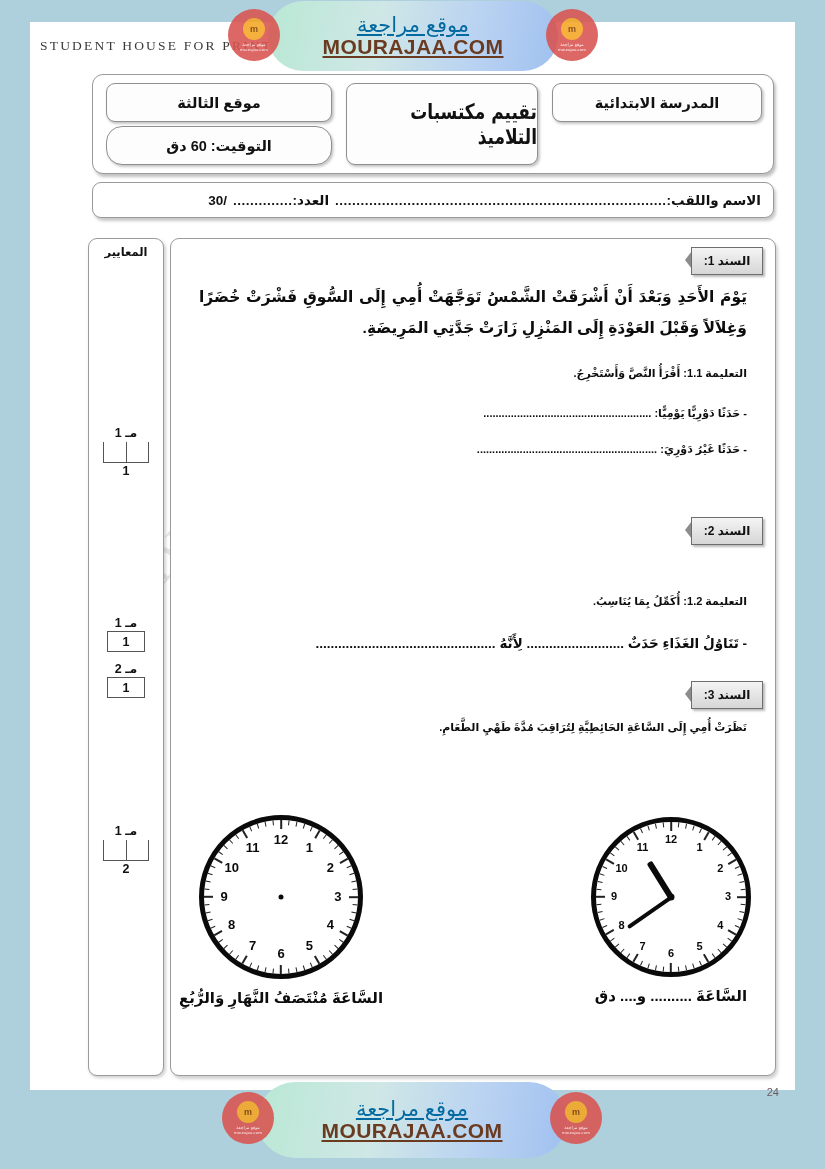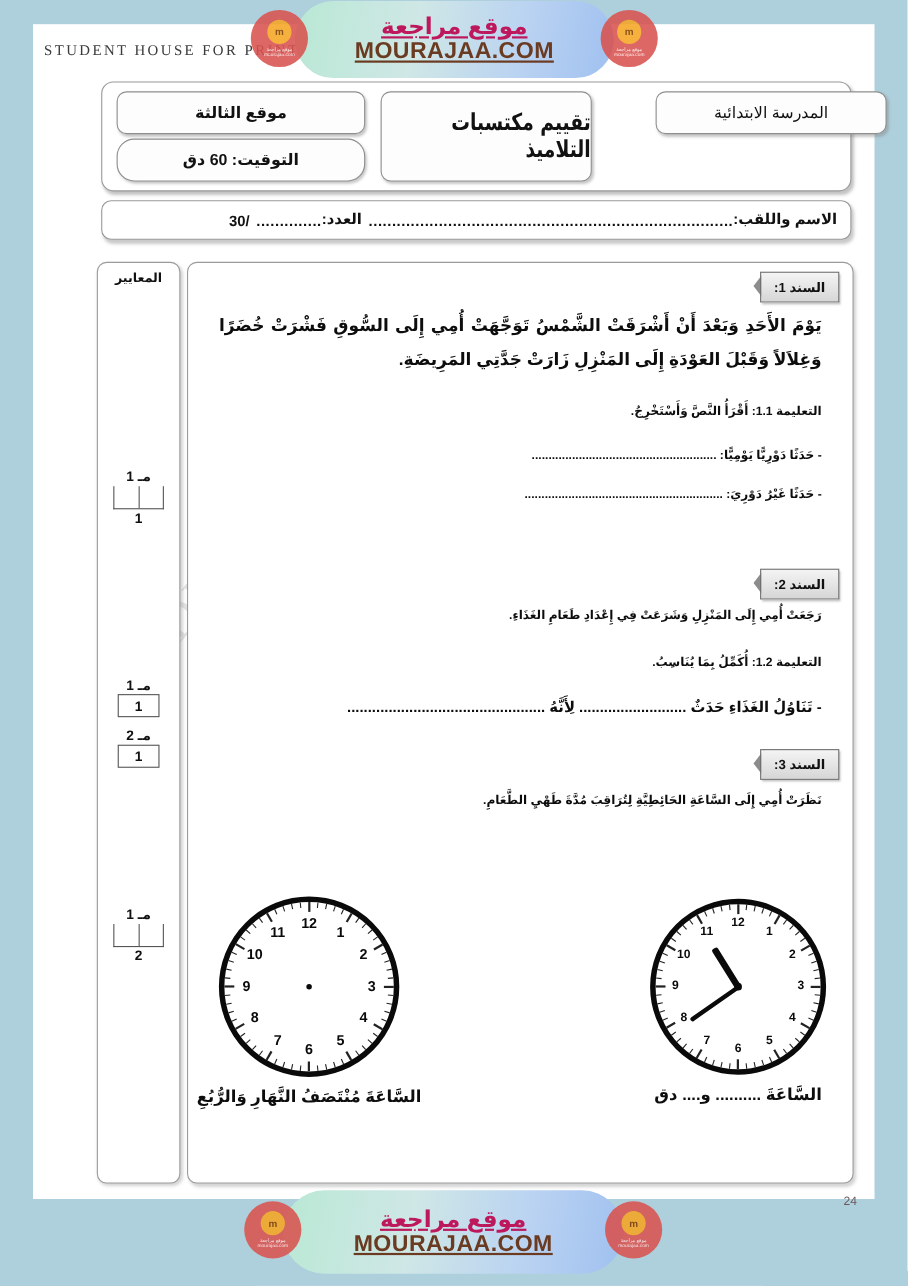--- a/index.html
+++ b/index.html
@@ -45,21 +45,21 @@
     position:absolute;left:50%;top:50%;transform:translate(-50%,-50%);
     width:290px;height:70px;border-radius:38px;
     background:linear-gradient(100deg,#b9e8d4 0%,#cfe7e6 38%,#b9d2f2 72%,#9fc0ef 100%);
   }
   .promo-bottom .promo-pill{width:310px;height:76px;}
   .promo-txt{
     position:relative;z-index:3;text-align:center;line-height:1.05;
     font-family:"Liberation Sans","DejaVu Sans",sans-serif;
   }
   .promo-ar{
-    font-size:21px;font-weight:bold;color:#be185d;
+    font-size:21px;font-weight:normal;color:#0369a1;
     text-decoration:underline;display:block;
   }
   .promo-en{
     font-size:21px;font-weight:bold;color:#6a3b21;letter-spacing:.4px;
     text-decoration:underline;display:block;direction:ltr;
   }
   .promo-logo{
     position:absolute;z-index:4;width:52px;height:52px;border-radius:50%;
     background:#d9534f;opacity:.88;
     display:flex;flex-direction:column;align-items:center;justify-content:center;
@@ -86,21 +86,21 @@
   .cell{
     position:absolute;background:#fdfdfd;
     border:1.4px solid #8f8f8f;border-radius:9px;
     box-shadow:1.5px 2px 2.5px rgba(130,130,130,.45);
     display:flex;align-items:center;justify-content:center;
     font-size:14.5px;color:#111;font-weight:bold;
   }
   .cell-year   {left:14px;  top:9px;  width:224px;height:37px;}
   .cell-time   {left:14px;  top:52px; width:224px;height:37px;border-radius:16px;}
   .cell-title  {left:254px; top:9px;  width:190px;height:80px;}
-  .cell-school {left:460px; top:9px;  width:208px;height:37px;font-weight:normal;margin-left:44px;}
+  .cell-school {left:460px; top:9px;  width:208px;height:37px;font-weight:bold;}
   .cell-subject{left:460px; top:52px; width:208px;height:37px;font-weight:normal;}
   .title-deco{
     font-family:"DejaVu Sans",sans-serif;
     font-size:17px;font-weight:bold;color:#111;
     letter-spacing:-.5px;transform:scaleY(1.25);
   }
 
   .namebar{
     position:absolute;left:62px;top:160px;width:682px;height:36px;
     border:1.6px solid #9a9a9a;border-radius:9px;
@@ -271,21 +271,20 @@
     <div class="ar-line" style="right:28px;left:28px;top:204px">
       <span>-   حَدَثًا غَيْرُ دَوْرِيَ:</span>
       <span class="dots">...........................................................</span>
     </div>
 
     <div class="sanad" style="top:278px">
       <div class="sanad-arrow"></div>
       <div class="sanad-body">السند 2:</div>
     </div>
 
-    <div class="ar-line" style="right:28px;top:314px">رَجَعَتْ أُمِي إِلَى المَنْزِلِ وَشَرَعَتْ فِي إِعْدَادِ طَعَامِ الغَذَاءِ.</div>
 
     <div class="ar-line instr" style="right:28px;top:356px">التعليمة 1.2: أُكَمِّلُ بِمَا يُنَاسِبُ.</div>
 
     <div class="ar-line" style="right:28px;left:20px;top:396px;font-size:13.5px">
       <span>-   تَنَاوُلُ الغَذَاءِ حَدَثٌ</span>
       <span class="dots">..........................</span>
       <span>لِأَنَّهُ</span>
       <span class="dots">................................................</span>
     </div>
 

